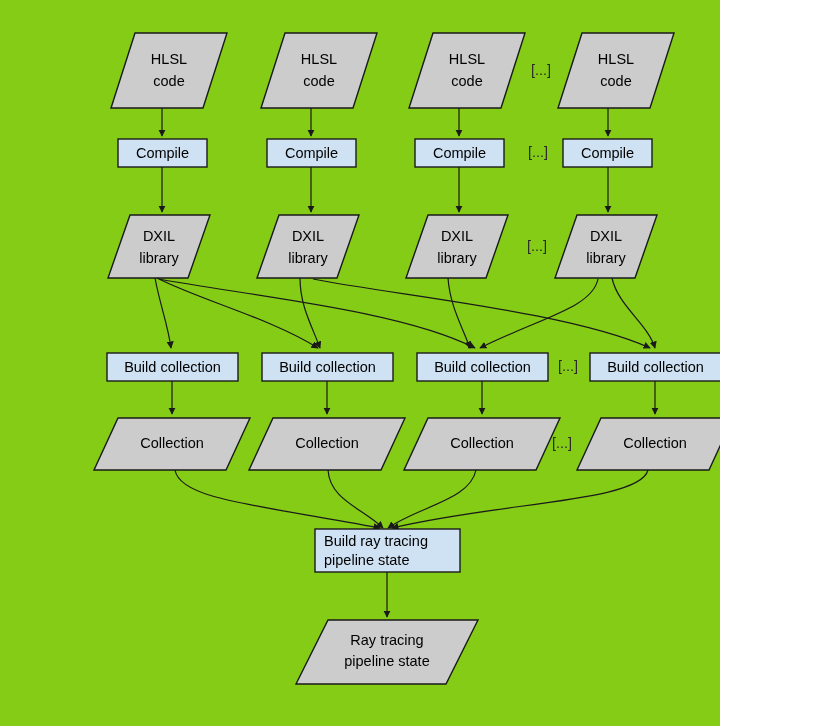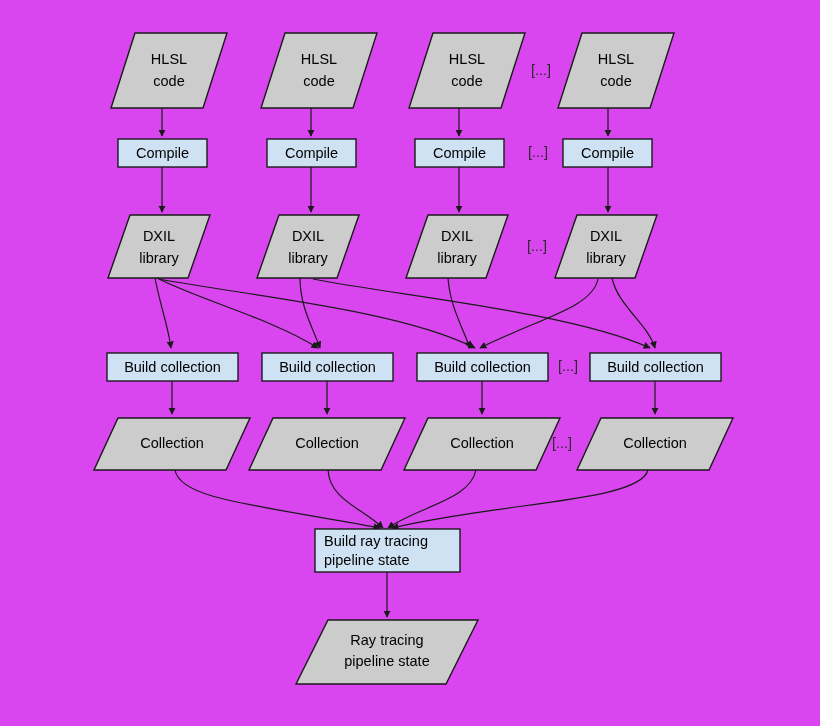--- a/index.html
+++ b/index.html
@@ -2,23 +2,23 @@
 <html><head>
 <meta charset="utf-8">
 <style>
   html, body {
     margin: 0;
     padding: 0;
     background: #ffffff;
   }
   #page {
     position: relative;
-    width: 820px;
+    width: 720px;
     height: 726px;
-    background: #d946ef;
+    background: #84cc16;
     font-family: "Liberation Sans", sans-serif;
     overflow: hidden;
   }
   #diagram {
     position: absolute;
     left: 0;
     top: 0;
     width: 820px;
     height: 726px;
   }

